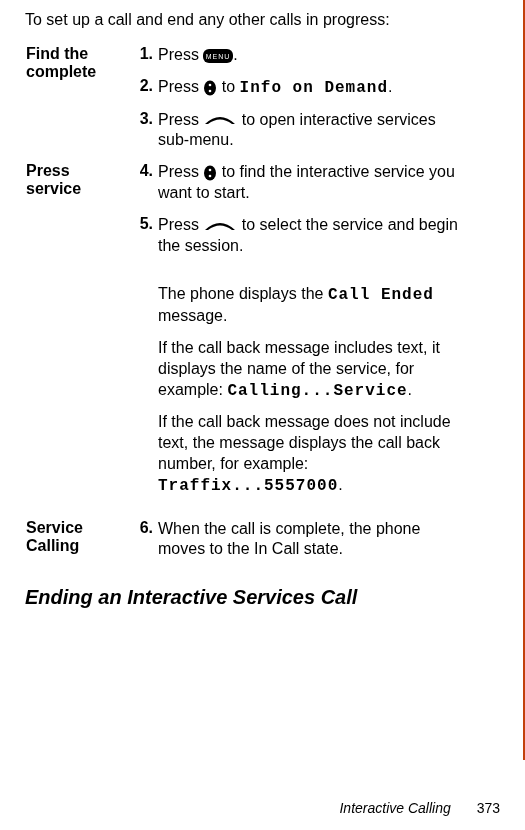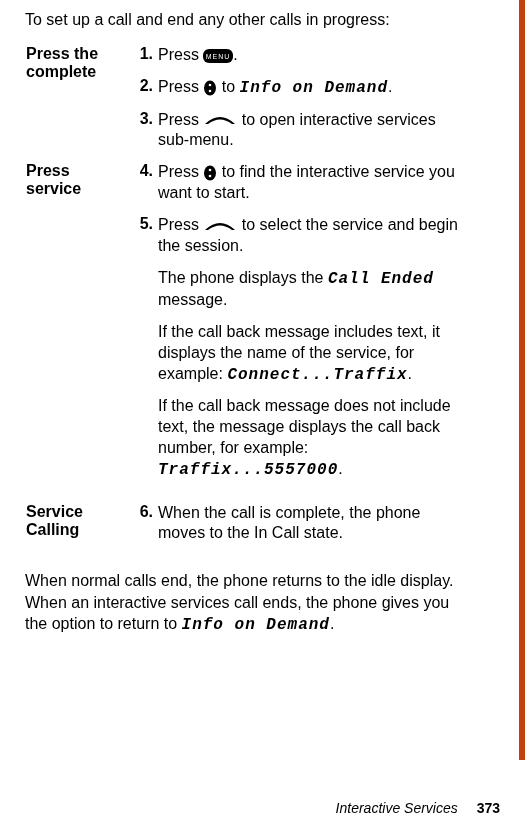--- a/index.html
+++ b/index.html
@@ -14,21 +14,21 @@
   }
   .page {
     position: relative;
     width: 525px;
     height: 830px;
     box-sizing: border-box;
   }
   .content {
     padding: 10px 60px 0 25px;
     height: 760px;
-    border-right: 6px solid #c2410c;
+    border-right: 2px solid #c2410c;
     box-sizing: border-box;
   }
   .intro {
     margin: 0 0 14px 0;
     font-size: 16px;
     line-height: 1.25;
   }
   table.steps {
     border-collapse: collapse;
     width: 100%;
@@ -52,24 +52,23 @@
     padding-right: 4px;
   }
   .desc-col {
     font-size: 16px;
     line-height: 1.3;
   }
   .mono {
     font-family: "Courier New", monospace;
     font-weight: bold;
     letter-spacing: 1px;
-    font-style: italic;
   }
   .sub-block {
-    margin-top: 12px;
+    margin-top: 28px;
   }
   .heading {
     font-size: 20px;
     font-weight: bold;
     font-style: italic;
     margin: 6px 0 6px 0;
   }
   .body-text {
     font-size: 16px;
     line-height: 1.35;
@@ -82,37 +81,37 @@
   .icon svg { display: block; }
   .footer {
     position: absolute;
     bottom: 14px;
     right: 25px;
     font-size: 14px;
     font-style: italic;
   }
   .footer .pnum {
     font-style: normal;
-    font-weight: bold;
-    margin-left: 15px;
+    font-weight: normal;
+    margin-left: 22px;
   }
 </style>
 </head>
 <body>
 
 <div class="page">
   <div class="content">
     <p class="intro">To set up a call and end any other calls in progress:</p>
 
     <table class="steps">
 
       <tbody>
           <tr>
         <td class="label-col" rowspan="3">
-          <span>Press the</span><br>
+          <span>Find the</span><br>
           <span>complete</span>
         </td>
         <td class="num-col">1.</td>
         <td class="desc-col">
           <span>Press </span><span class="icon"><svg width="30" height="14">
                   <rect x="0" y="0" width="30" height="14" rx="6" fill="#000"></rect>
                   <text x="15" y="10" text-anchor="middle" font-family="Arial" font-size="7" fill="#fff" letter-spacing="1">MENU</text>
                 </svg></span><span>.</span>
         </td>
       </tr>
@@ -156,21 +155,21 @@
                   <path d="M2 10 Q17 -4 32 10 L29 10 Q17 1 5 10 Z" fill="#000"></path>
                 </svg></span><span> to select the service and begin the session.</span>
           <div class="sub-block">
             <span>The phone displays the </span><span class="mono">Call Ended</span><span> message.</span>
           </div>
         </td>
       </tr>
       <tr>
         <td class="num-col"></td>
         <td class="desc-col">
-          <span>If the call back message includes text, it displays the name of the service, for example: </span><span class="mono">Connect...Traffix</span><span>.</span>
+          <span>If the call back message includes text, it displays the name of the service, for example: </span><span class="mono">Calling...Service</span><span>.</span>
         </td>
       </tr>
       <tr>
         <td class="num-col"></td>
         <td class="desc-col">
           <span>If the call back message does not include text, the message displays the call back number, for example: </span><span class="mono">Traffix...5557000</span><span>.</span>
         </td>
       </tr>
       <tr style="height:0">
             <td></td>
@@ -181,22 +180,20 @@
         <td class="label-col">
           <span>Service</span><br>
           <span>Calling</span>
         </td>
         <td class="num-col">6.</td>
         <td class="desc-col">When the call is complete, the phone moves to the In Call state.</td>
       </tr>
     </tbody>
       </table>
 
-    <p class="body-text">
-      <span>When normal calls end, the phone returns to the idle display. When an interactive services call ends, the phone gives you the option to return to </span><span class="mono">Info on Demand</span><span>.</span>
-    </p>
+    <div class="heading">Ending an Interactive Services Call</div>
   </div>
 
   <div class="footer">
-    <span>Interactive Services</span>
+    <span>Interactive Calling</span>
     <span class="pnum">373</span>
   </div>
 </div>
 
 </body></html>

